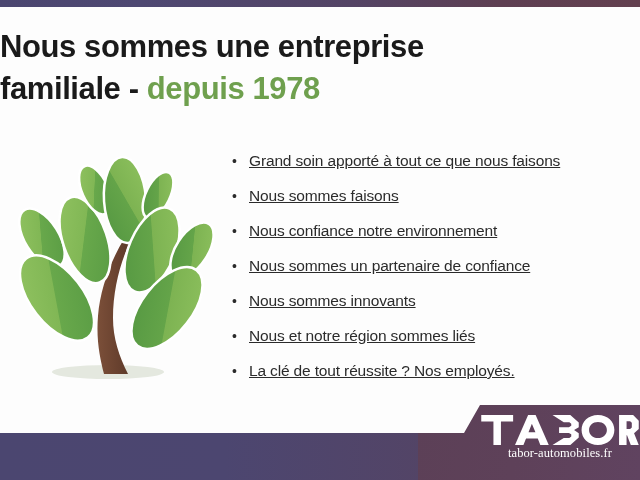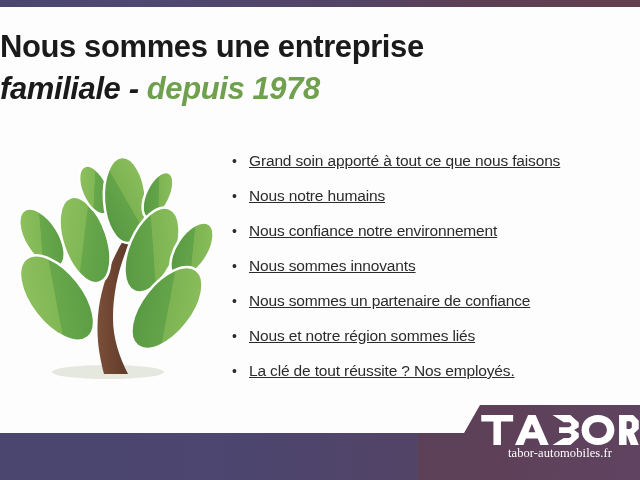--- a/index.html
+++ b/index.html
@@ -38,21 +38,20 @@
     width: 640px;
     text-align: left;
     font-size: 31px;
     font-weight: bold;
     line-height: 42px;
     letter-spacing: -0.4px;
     color: #1a1a1a;
   }
   .heading .line2 {
     display: block;
-    font-style: italic;
   }
   .heading .accent {
     color: #6fa04e;
   }
 
   
   .bullets {
     position: absolute;
     top: 150px;
     left: 231px;
@@ -180,24 +179,24 @@
 
       <ellipse cx="146" cy="45" rx="12" ry="25" transform="rotate(26 146 45)" fill="url(#leafB)" stroke="#ffffff" stroke-width="2.5"></ellipse>
       <ellipse cx="140" cy="100" rx="23" ry="45" transform="rotate(23 140 100)" fill="url(#leafB)" stroke="#ffffff" stroke-width="2.5"></ellipse>
       <ellipse cx="180" cy="100" rx="16" ry="31" transform="rotate(33 180 100)" fill="url(#leafB)" stroke="#ffffff" stroke-width="2.5"></ellipse>
       <ellipse cx="155" cy="158" rx="25" ry="48" transform="rotate(38 155 158)" fill="url(#leafB)" stroke="#ffffff" stroke-width="2.5"></ellipse>
     </svg>
   </div>
 
   <ul class="bullets">
     <li>Grand soin apporté à tout ce que nous faisons</li>
-    <li>Nous notre humains</li>
+    <li>Nous sommes faisons</li>
     <li>Nous confiance notre environnement</li>
+    <li>Nous sommes un partenaire de confiance</li>
     <li>Nous sommes innovants</li>
-    <li>Nous sommes un partenaire de confiance</li>
     <li>Nous et notre région sommes liés</li>
     <li>La clé de tout réussite ? Nos employés.</li>
   </ul>
 
   <div class="bottom-band"></div>
 
   <div class="logo-panel">
     <div class="shape"></div>
     <div class="logo-text">
       <svg class="wordmark" viewBox="0 0 168 32" width="160" height="30" xmlns="http://www.w3.org/2000/svg" aria-label="TABOR">

